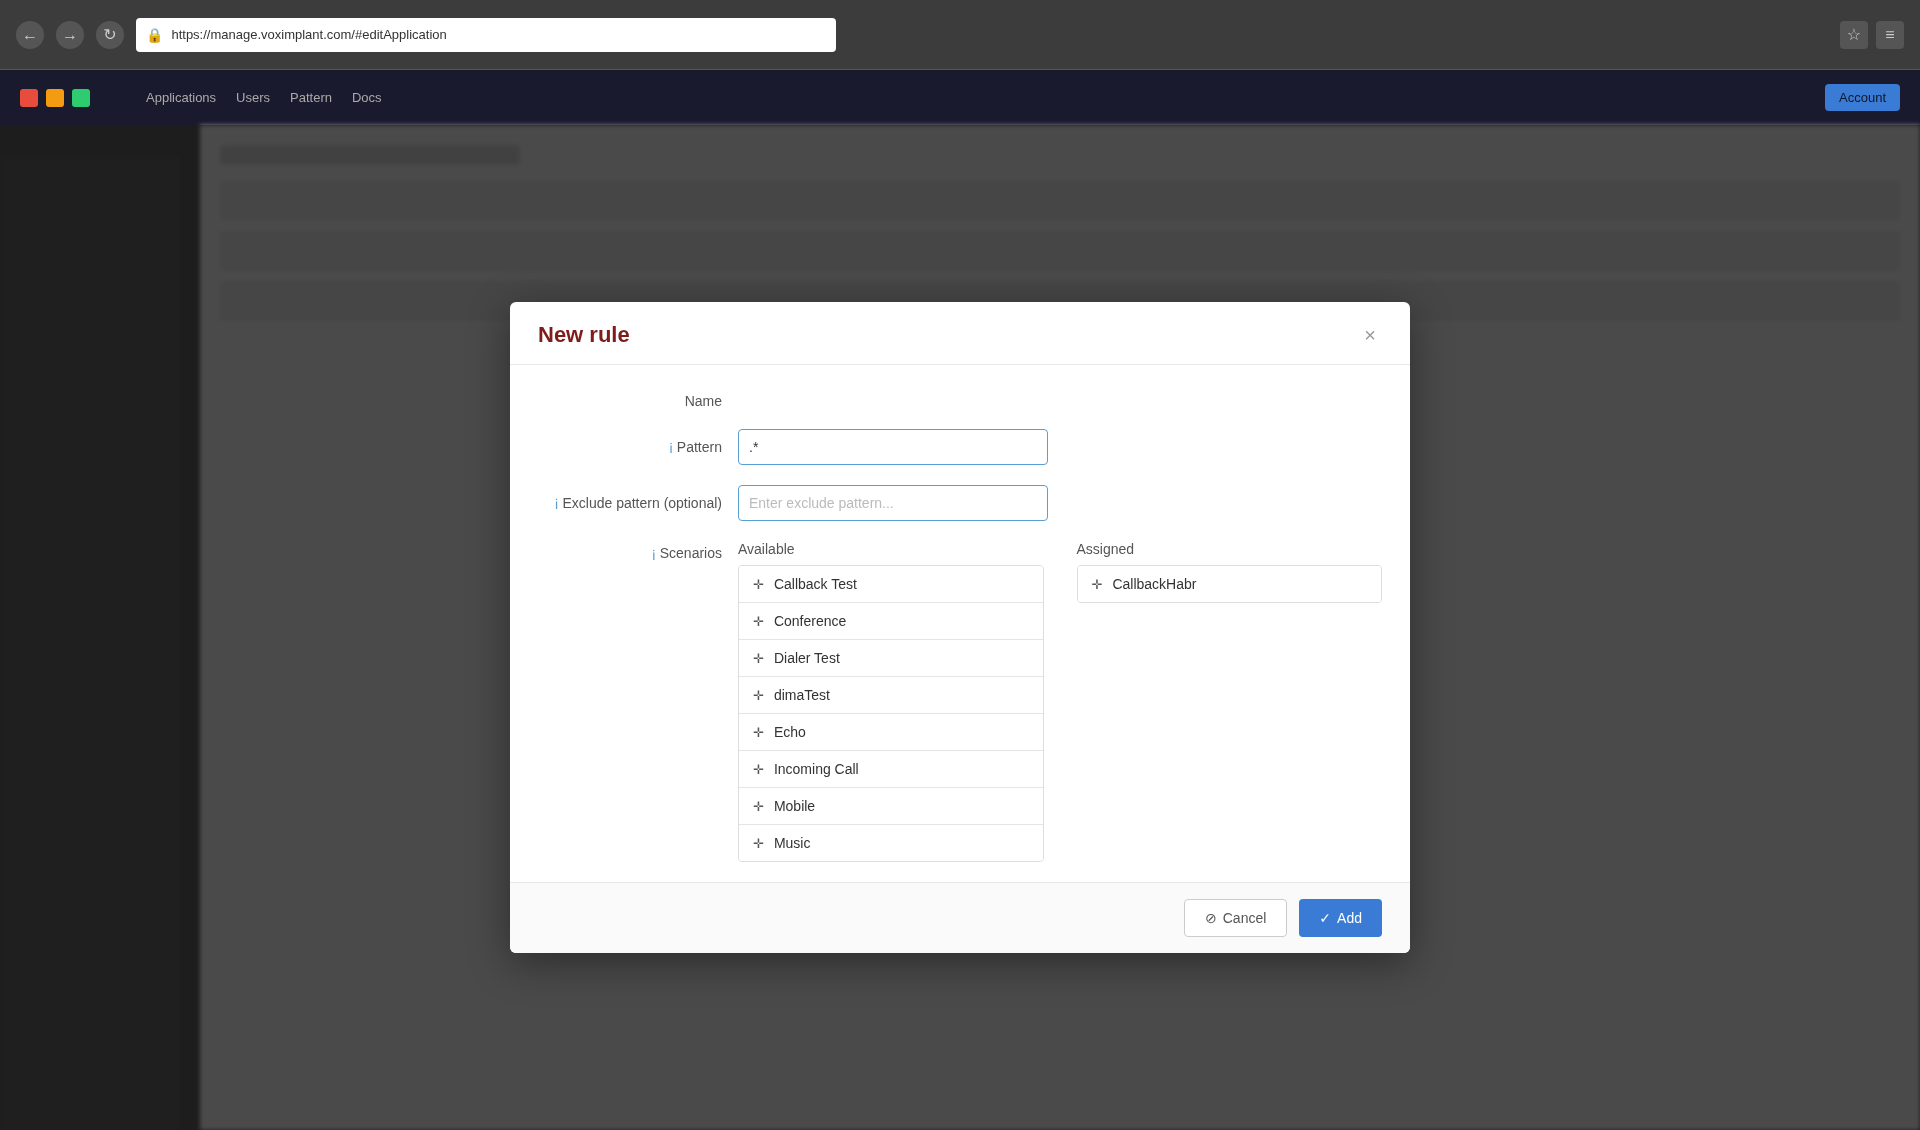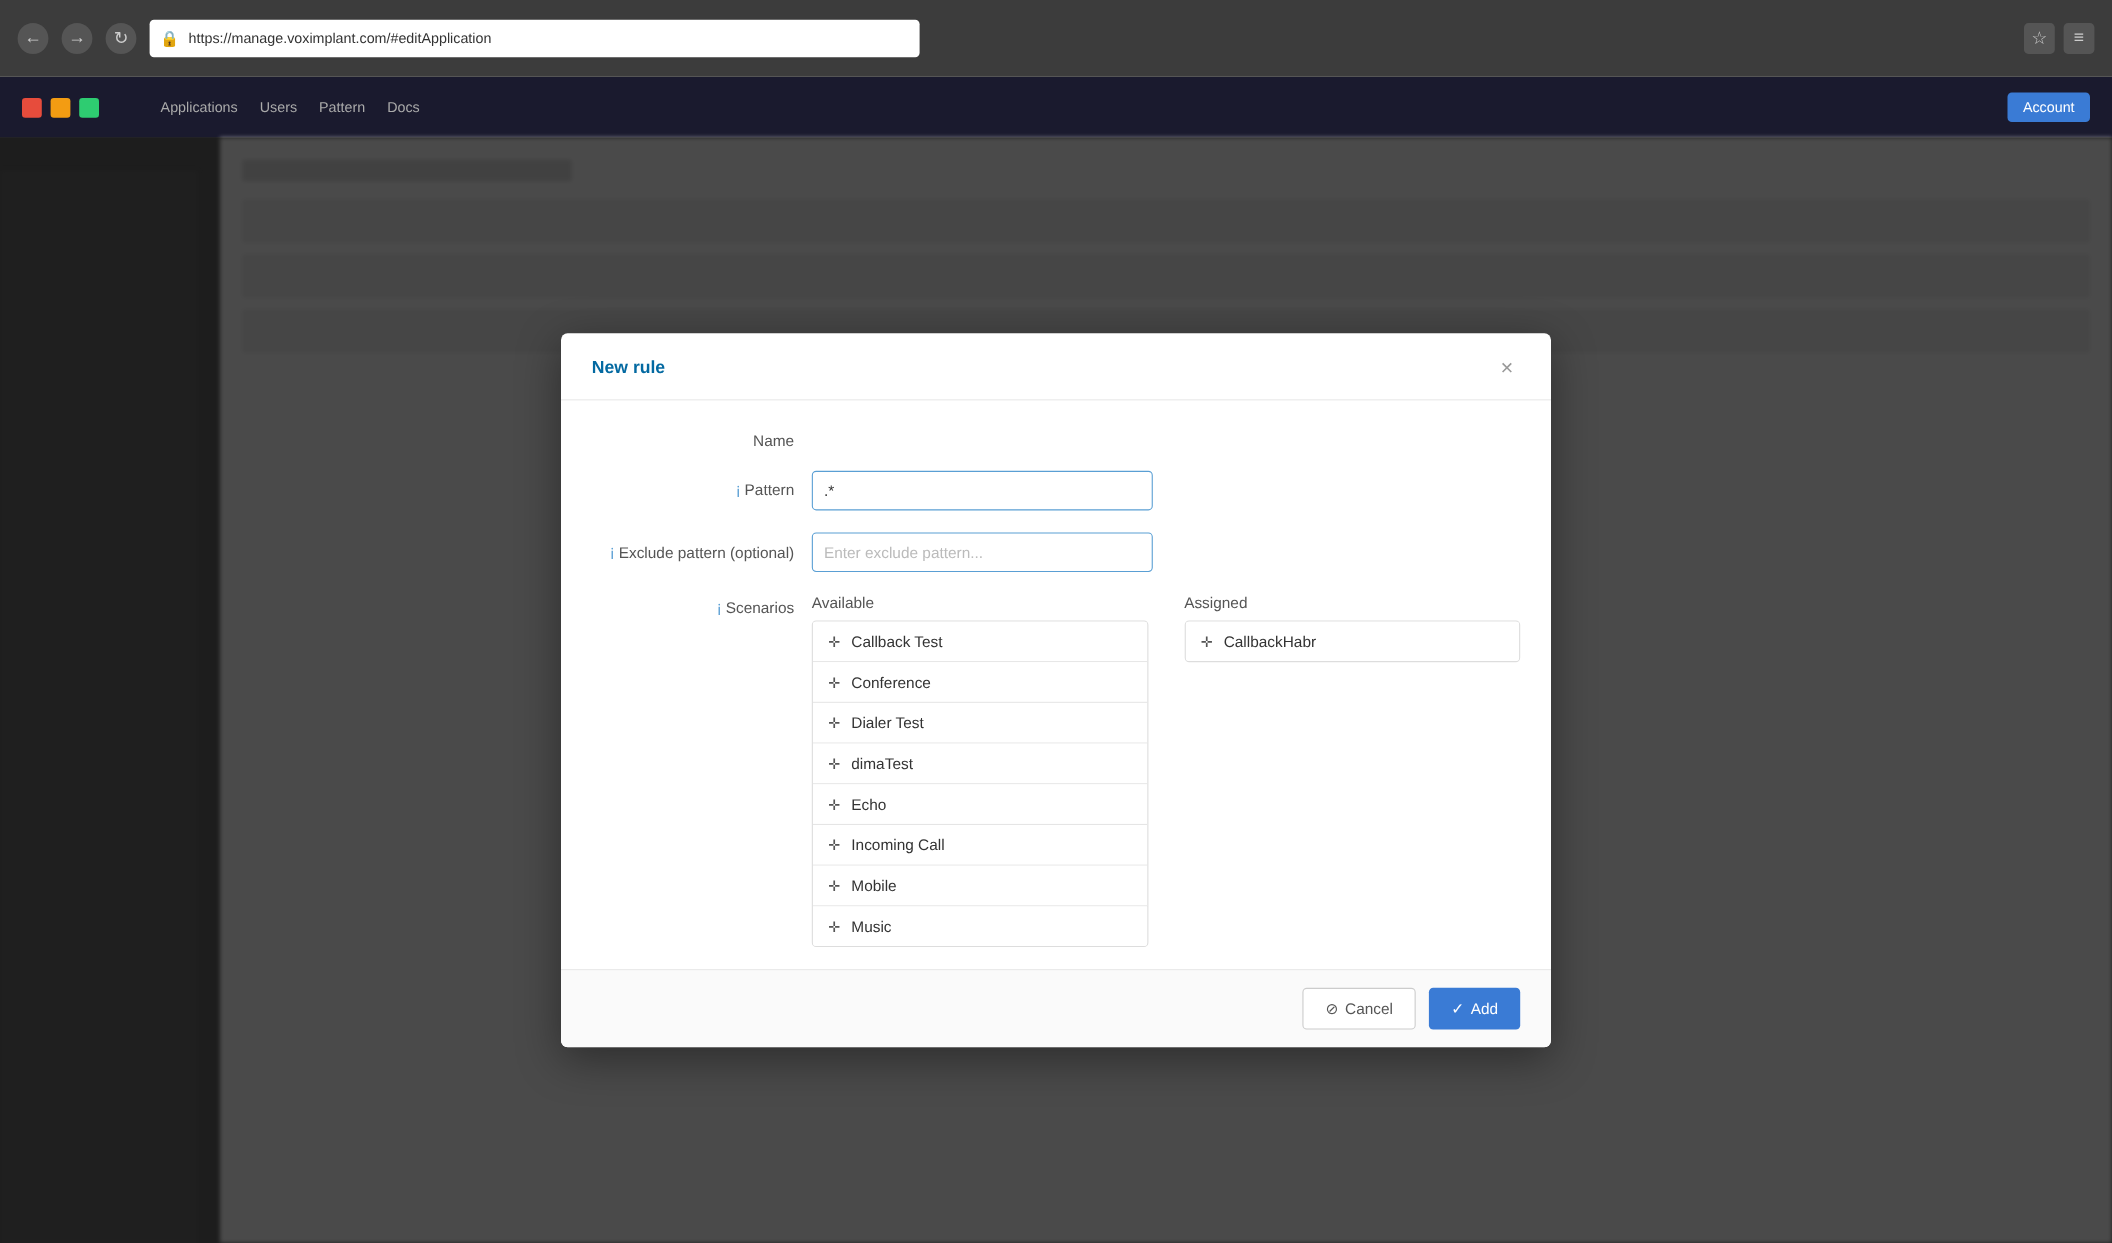--- a/index.html
+++ b/index.html
@@ -100,21 +100,21 @@
     .app-nav-item {
       color: #aaa;
       font-size: 13px;
       cursor: pointer;
     }
     .app-header-right {
       margin-left: auto;
     }
     .header-user-btn {
       background: #3a7bd5;
-      color: #ffffff;
+      color: #0f172a;
       border: none;
       border-radius: 4px;
       padding: 6px 14px;
       font-size: 13px;
       cursor: pointer;
     }
 
     
     .page-bg {
       width: 100%;
@@ -187,23 +187,23 @@
     }
 
     .modal-header {
       display: flex;
       align-items: center;
       justify-content: space-between;
       padding: 20px 28px 16px;
       border-bottom: 1px solid #e8e8e8;
     }
     .modal-title {
-      font-size: 16px;
+      font-size: 22px;
       font-weight: 600;
-      color: #0369a1;
+      color: #7f1d1d;
     }
     .modal-close {
       width: 24px;
       height: 24px;
       background: none;
       border: none;
       font-size: 20px;
       color: #999;
       cursor: pointer;
       display: flex;
@@ -223,21 +223,21 @@
       align-items: center;
       margin-bottom: 20px;
     }
     .form-label {
       width: 200px;
       text-align: right;
       padding-right: 16px;
       font-size: 14px;
       color: #555;
       display: flex;
-      align-items: flex-start;
+      align-items: center;
       justify-content: flex-end;
       gap: 4px;
     }
     .info-icon {
       color: #5a9fd4;
       font-size: 14px;
     }
     .form-input {
       width: 310px;
       height: 36px;

